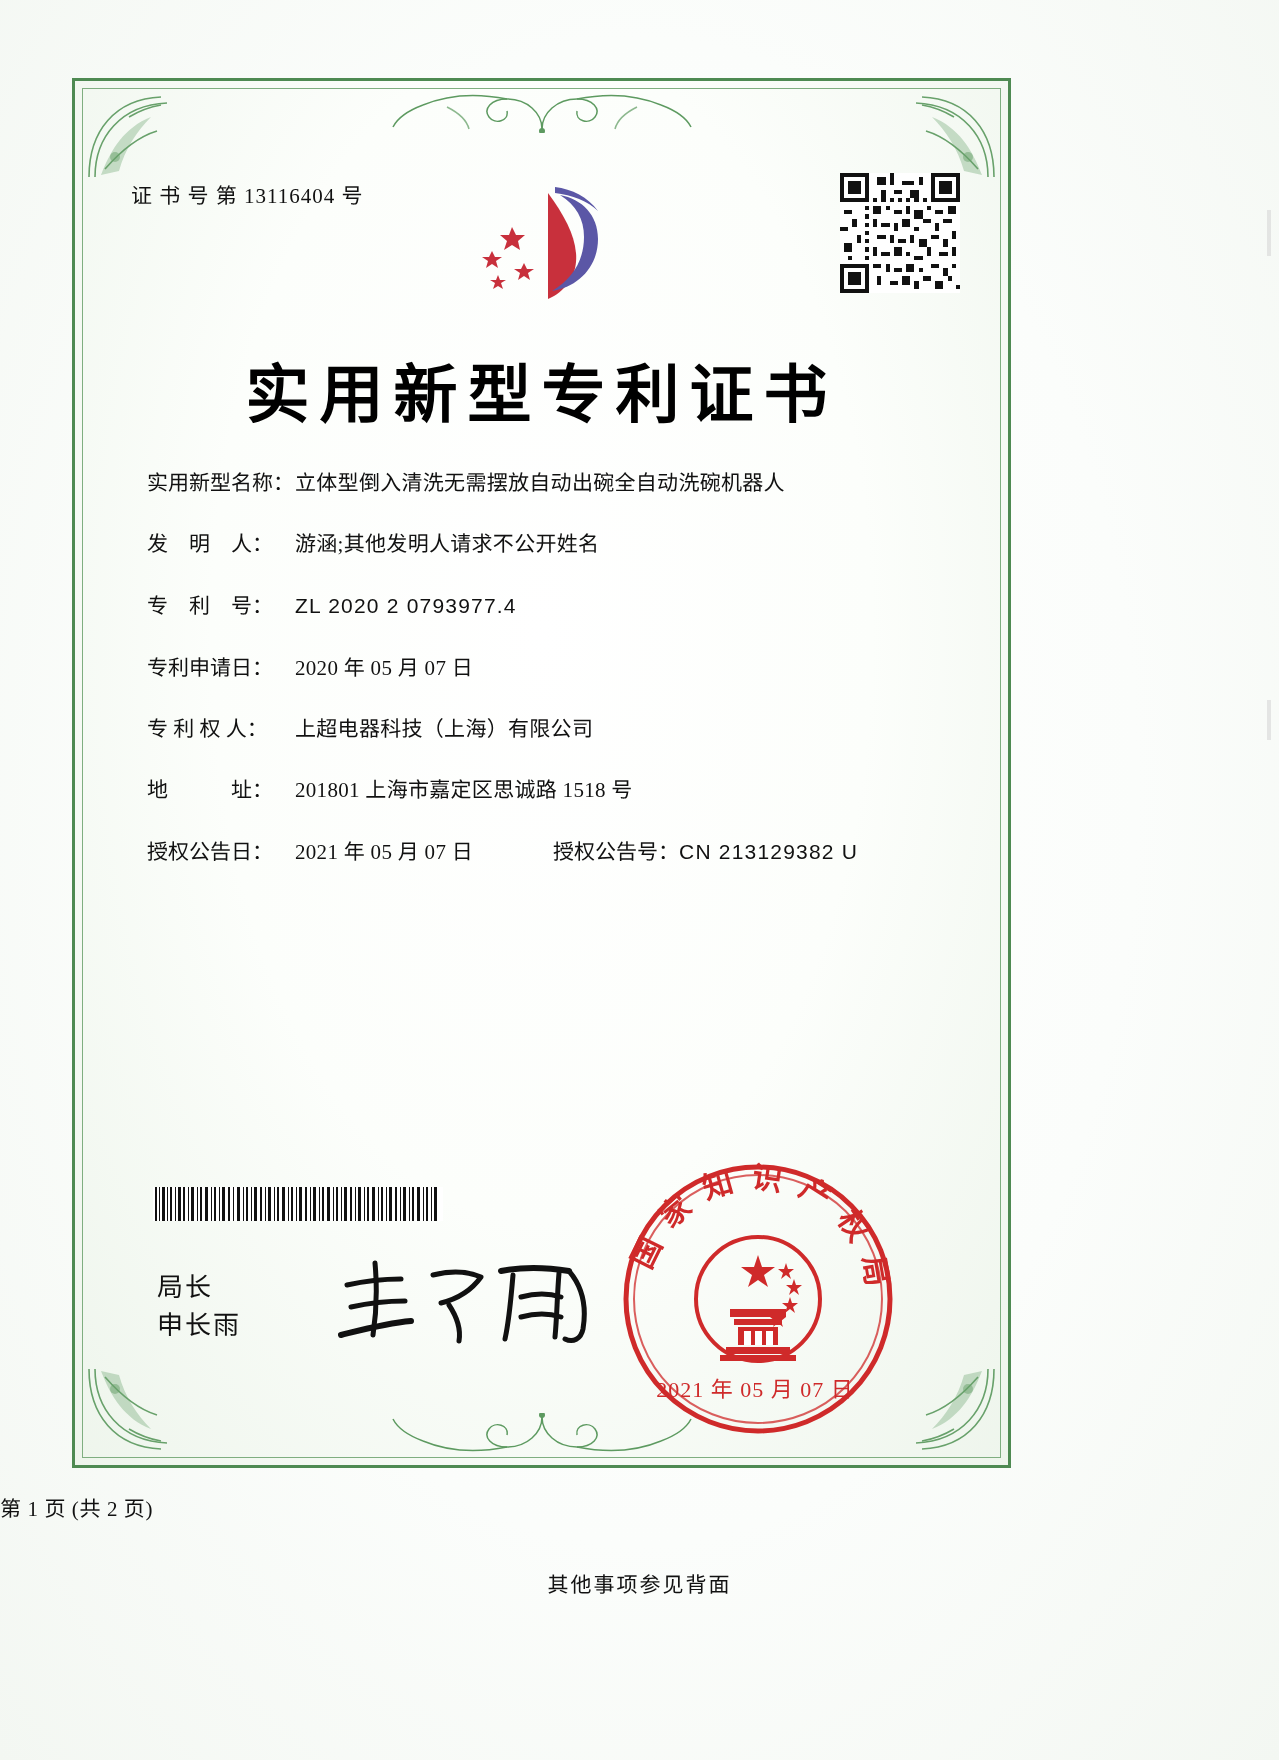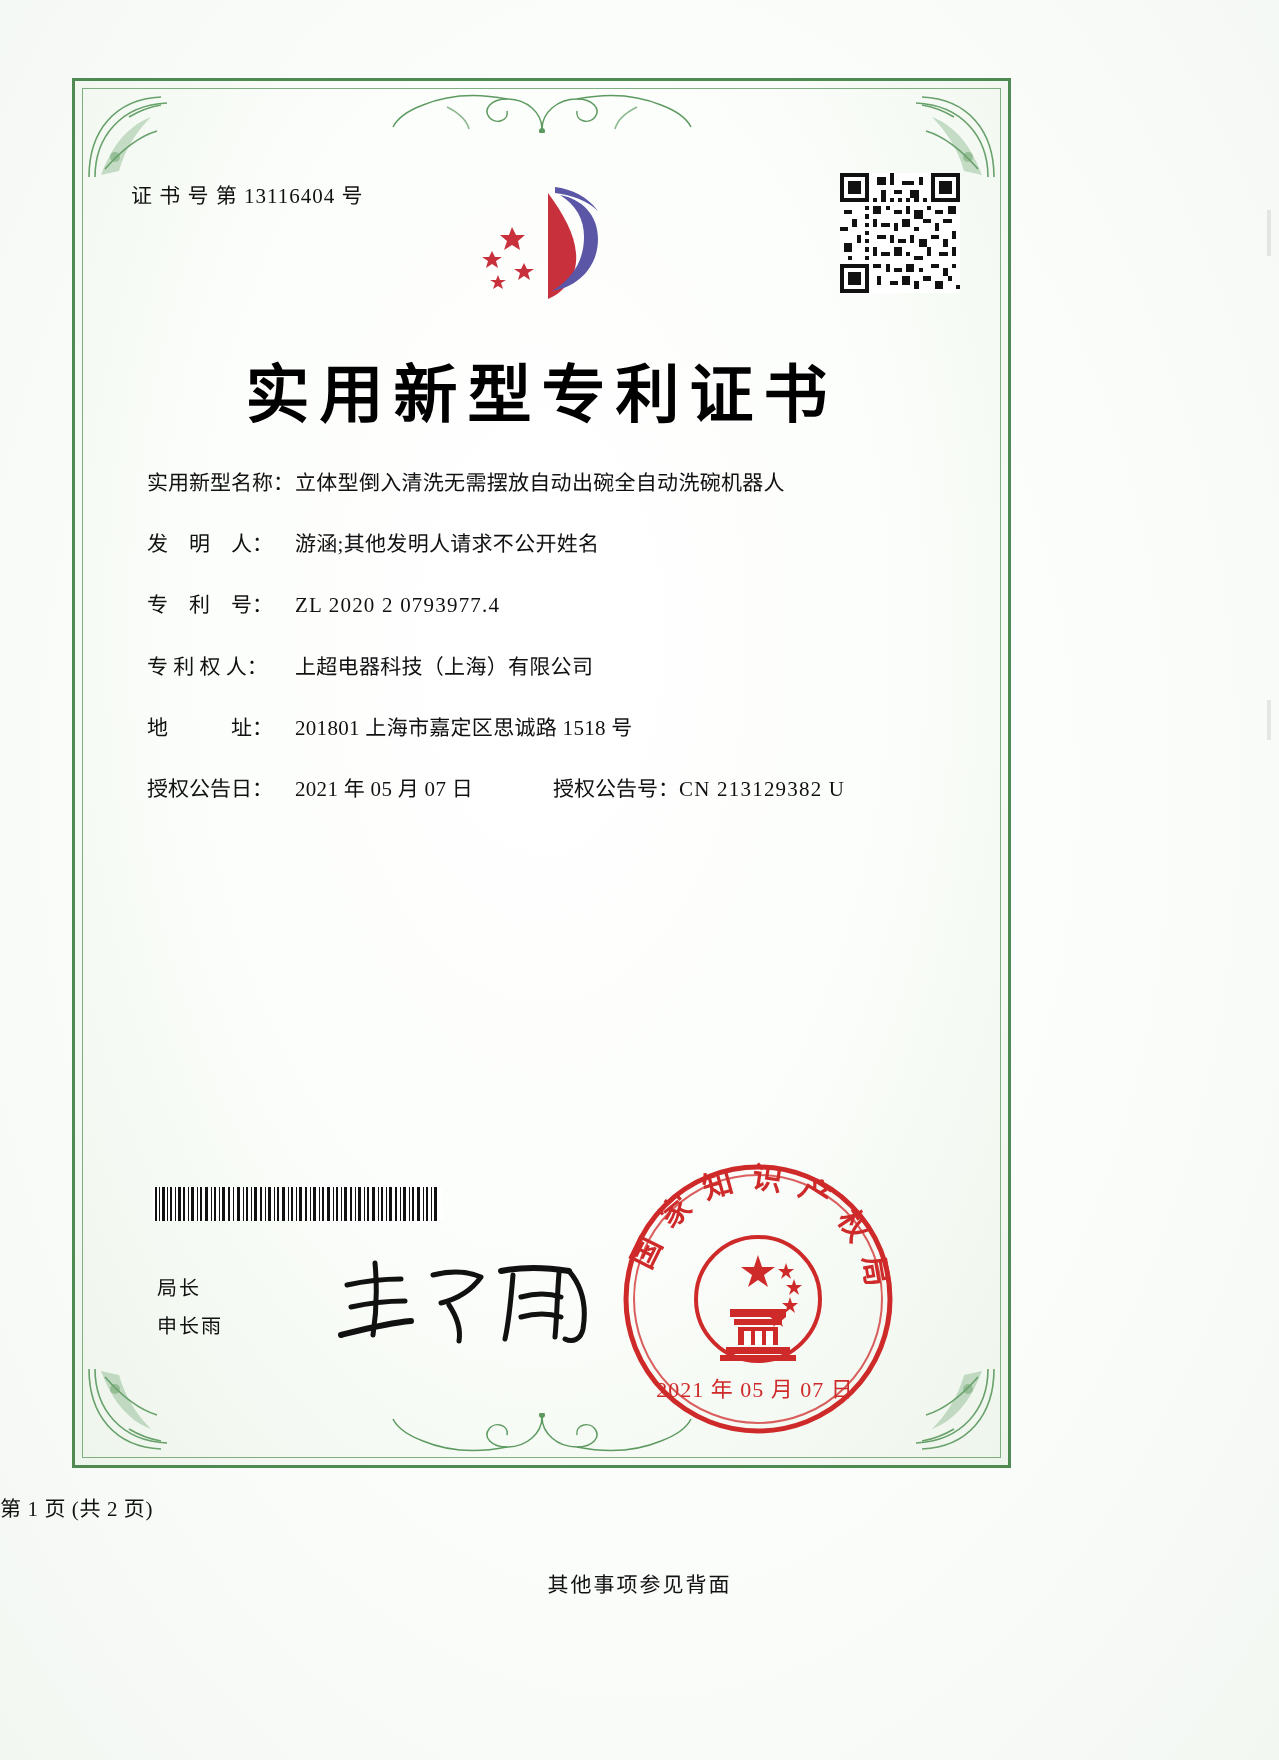--- a/index.html
+++ b/index.html
@@ -142,21 +142,21 @@
   .field-label {
     flex: 0 0 auto;
     min-width: 148px;
     letter-spacing: 0px;
   }
   .field-value {
     flex: 0 1 auto;
     letter-spacing: .3px;
   }
   .field-value.mono {
-    font-family: Liberation Serif, serif;
+    font-family: Liberation Sans, sans-serif;
     letter-spacing: 1.2px;
   }
   .field-row .field-label-2 {
     margin-left: 80px;
     flex: 0 0 auto;
   }
 
   
   .body-text {
     position: absolute;
@@ -183,21 +183,21 @@
     width: 290px;
     height: 34px;
   }
   .barcode svg { width: 100%; height: 100%; display: block; }
 
   
   .sign-block {
     position: absolute;
     left: 82px;
     top: 1188px;
-    font-size: 20px;
+    font-size: 26px;
     line-height: 38px;
     color: #111;
     letter-spacing: 2px;
   }
   .signature {
     position: absolute;
     left: 250px;
     top: 1170px;
     width: 300px;
     height: 100px;
@@ -461,20 +461,24 @@
         <span class="field-label">实用新型名称：</span>
         <span class="field-value">立体型倒入清洗无需摆放自动出碗全自动洗碗机器人</span>
       </div>
       <div class="field-row">
         <span class="field-label">发　明　人：</span>
         <span class="field-value">游涵;其他发明人请求不公开姓名</span>
       </div>
       <div class="field-row">
         <span class="field-label">专　利　号：</span>
         <span class="field-value mono">ZL 2020 2 0793977.4</span>
+      </div>
+      <div class="field-row">
+        <span class="field-label">专利申请日：</span>
+        <span class="field-value">2020 年 05 月 07 日</span>
       </div>
       <div class="field-row">
         <span class="field-label">专 利 权 人：</span>
         <span class="field-value">上超电器科技（上海）有限公司</span>
       </div>
       <div class="field-row">
         <span class="field-label">地　　　址：</span>
         <span class="field-value">201801 上海市嘉定区思诚路 1518 号</span>
       </div>
       <div class="field-row">

